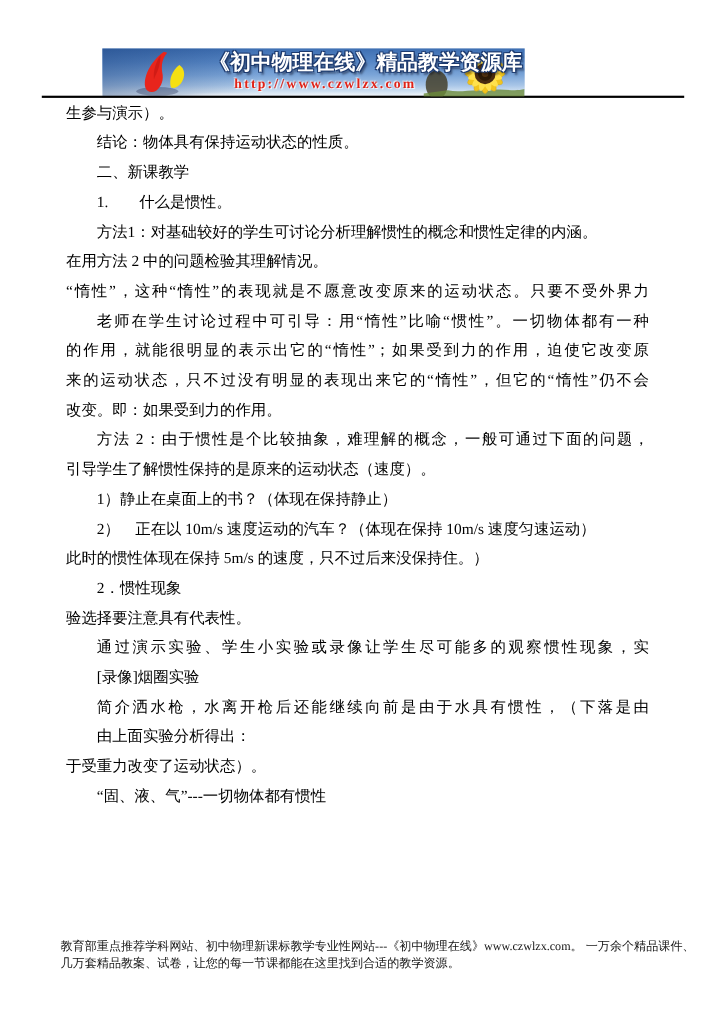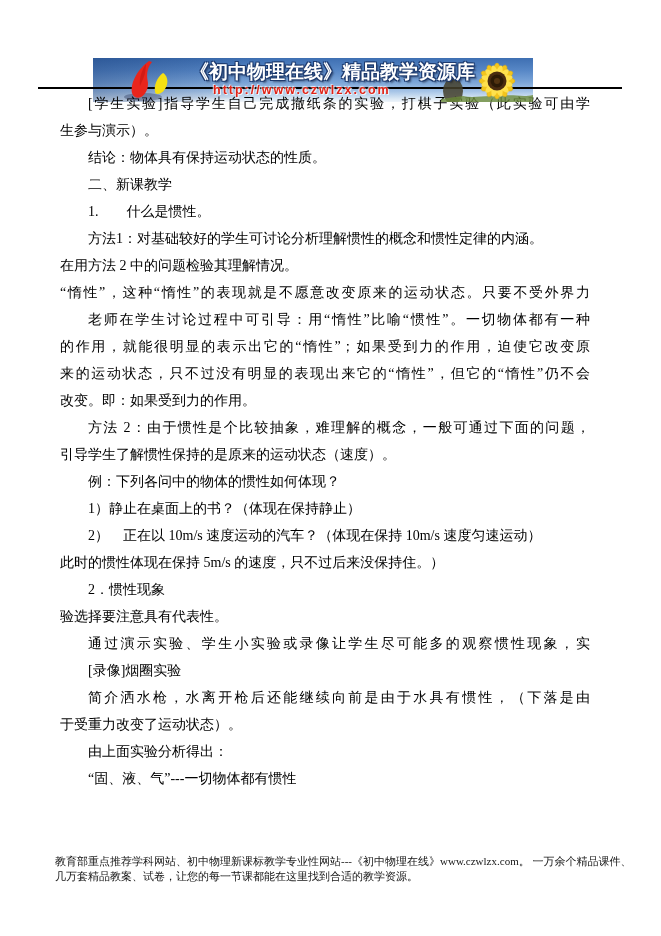--- a/index.html
+++ b/index.html
@@ -3,21 +3,21 @@
 <meta charset="utf-8">
 <style>
   html,body { margin:0; padding:0; background:#ffffff; }
   .page {
     position:relative; width:661px; height:936px; background:#ffffff;
     font-family:"Liberation Serif", serif; color:#000; overflow:hidden;
   }
 
   
   .banner {
-    position:absolute; left:93px; top:58px; width:440px; height:44px;
+    position:absolute; left:93px; top:44px; width:384px; height:44px;
     background:linear-gradient(180deg,#3e6fb2 0%,#5787c6 28%,#7ba5d8 55%,#a7c5e7 76%,#d9e7f4 92%,#eff5fb 100%);
     overflow:hidden;
   }
   .banner::before {
     content:""; position:absolute; inset:0;
     background:linear-gradient(105deg, rgba(18,52,110,.38) 0%, rgba(18,52,110,0) 38%);
   }
   .banner::after {
     content:""; position:absolute; left:0; bottom:-2px; width:100%; height:18px;
     background:
@@ -27,21 +27,21 @@
   }
   .logo { position:absolute; left:20px; top:2px; width:58px; height:42px; z-index:2; }
   .btitle {
     position:absolute; left:97px; top:2px; z-index:2; white-space:nowrap;
     font-family:"Liberation Sans", sans-serif; font-weight:bold;
     font-size:19px; line-height:24px; color:#ffffff; letter-spacing:0px;
     text-shadow:1px 1px 0 #1d3a6e,-1px -1px 0 #1d3a6e,1px -1px 0 #1d3a6e,-1px 1px 0 #1d3a6e,2px 2px 2px rgba(0,0,20,.5);
   }
   .burl {
     position:absolute; left:120px; top:25px; z-index:2; white-space:nowrap;
-    font-family:Liberation Sans, sans-serif; font-weight:bold;
+    font-family:Liberation Serif, serif; font-weight:bold;
     font-size:12.5px; color:#e02318; letter-spacing:2px;
     text-shadow:0 0 2px rgba(255,255,255,.95), 1px 1px 0 rgba(255,255,255,.75), -1px -1px 0 rgba(255,255,255,.6);
   }
   .flower { position:absolute; right:0; top:0; width:92px; height:44px; z-index:1; }
 
   
   .rule { position:absolute; left:38px; top:87px; width:584px; height:2px; background:#000000; }
 
   
   .body {
@@ -98,45 +98,43 @@
         <circle r="9.5" fill="#4a2c10"></circle>
         <circle r="6.5" fill="#2c1a06"></circle>
         <circle r="3" fill="#5d3a14" opacity="0.8"></circle>
       </g>
     </svg>
   </div>
 
   <div class="rule"></div>
 
   <div class="body">
-      <div class="line indent justify">[学生实验]指导学生自己完成撤纸条的实验，打棋子实验（此实验可由学</div>
       <div class="line">生参与演示）。</div>
       <div class="line indent">结论：物体具有保持运动状态的性质。</div>
       <div class="line indent">二、新课教学</div>
       <div class="line indent">1.　　什么是惯性。</div>
       <div class="line indent">方法1：对基础较好的学生可讨论分析理解惯性的概念和惯性定律的内涵。</div>
       <div class="line">在用方法 2 中的问题检验其理解情况。</div>
       <div class="line justify">“惰性”，这种“惰性”的表现就是不愿意改变原来的运动状态。只要不受外界力</div>
       <div class="line indent justify">老师在学生讨论过程中可引导：用“惰性”比喻“惯性”。一切物体都有一种</div>
       <div class="line justify">的作用，就能很明显的表示出它的“惰性”；如果受到力的作用，迫使它改变原</div>
       <div class="line justify">来的运动状态，只不过没有明显的表现出来它的“惰性”，但它的“惰性”仍不会</div>
       <div class="line">改变。即：如果受到力的作用。</div>
       <div class="line indent justify">方法 2：由于惯性是个比较抽象，难理解的概念，一般可通过下面的问题，</div>
       <div class="line">引导学生了解惯性保持的是原来的运动状态（速度）。</div>
-      <div class="line indent">例：下列各问中的物体的惯性如何体现？</div>
       <div class="line indent">1）静止在桌面上的书？（体现在保持静止）</div>
       <div class="line indent">2）　正在以 10m/s 速度运动的汽车？（体现在保持 10m/s 速度匀速运动）</div>
       <div class="line">此时的惯性体现在保持 5m/s 的速度，只不过后来没保持住。）</div>
       <div class="line indent">2．惯性现象</div>
       <div class="line">验选择要注意具有代表性。</div>
       <div class="line indent justify">通过演示实验、学生小实验或录像让学生尽可能多的观察惯性现象，实</div>
       <div class="line indent">[录像]烟圈实验</div>
       <div class="line indent justify">简介洒水枪，水离开枪后还能继续向前是由于水具有惯性，（下落是由</div>
+      <div class="line indent">由上面实验分析得出：</div>
       <div class="line">于受重力改变了运动状态）。</div>
-      <div class="line indent">由上面实验分析得出：</div>
       <div class="line indent">“固、液、气”---一切物体都有惯性</div>
     </div>
 
   <div class="footer">
       <div class="fline">教育部重点推荐学科网站、初中物理新课标教学专业性网站---《初中物理在线》www.czwlzx.com。 一万余个精品课件、</div>
       <div class="fline">几万套精品教案、试卷，让您的每一节课都能在这里找到合适的教学资源。</div>
     </div>
 
 </div>
 

